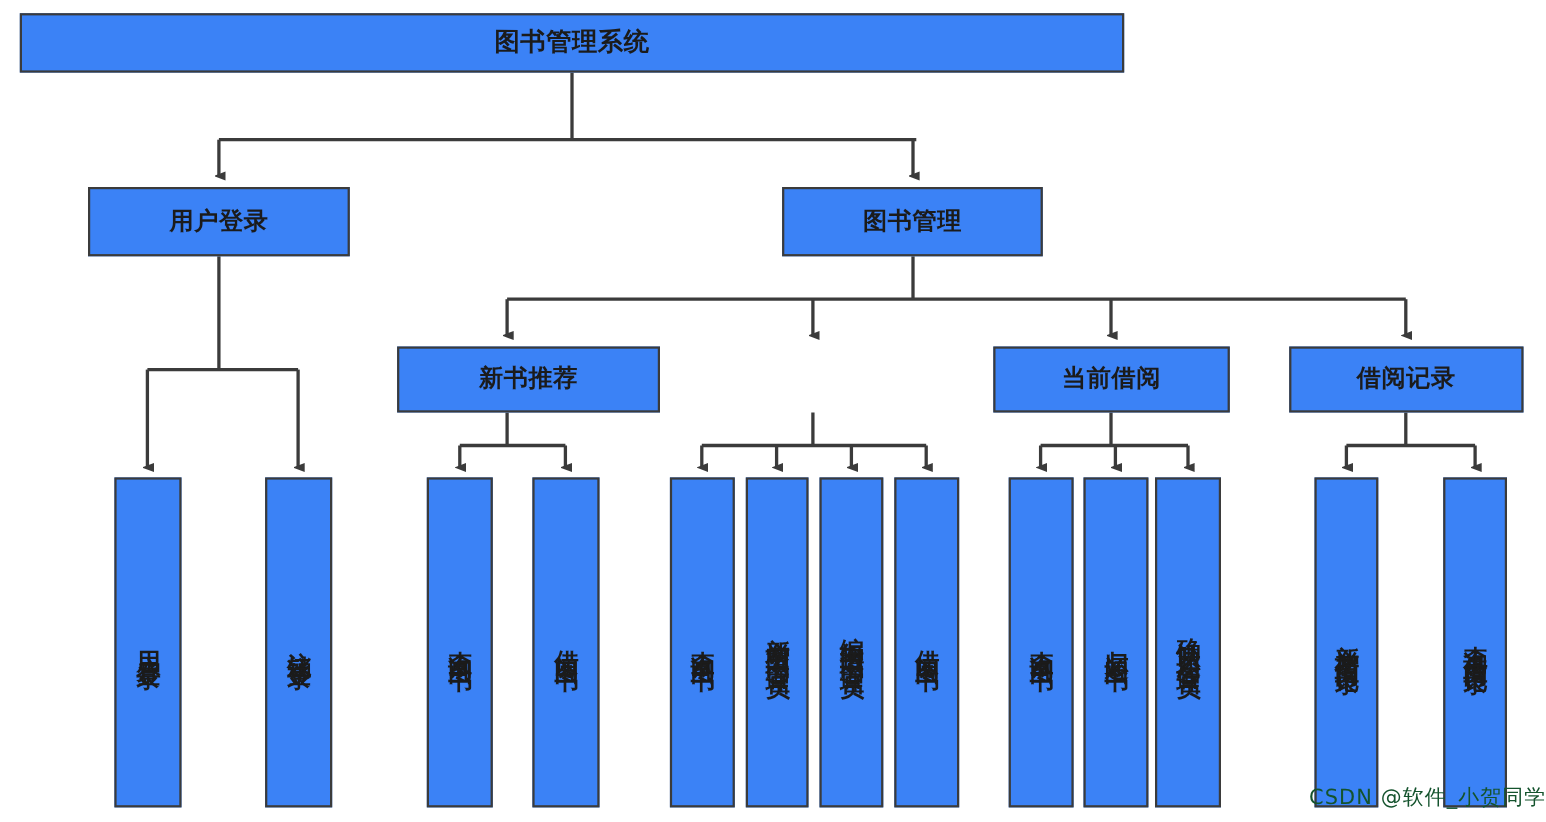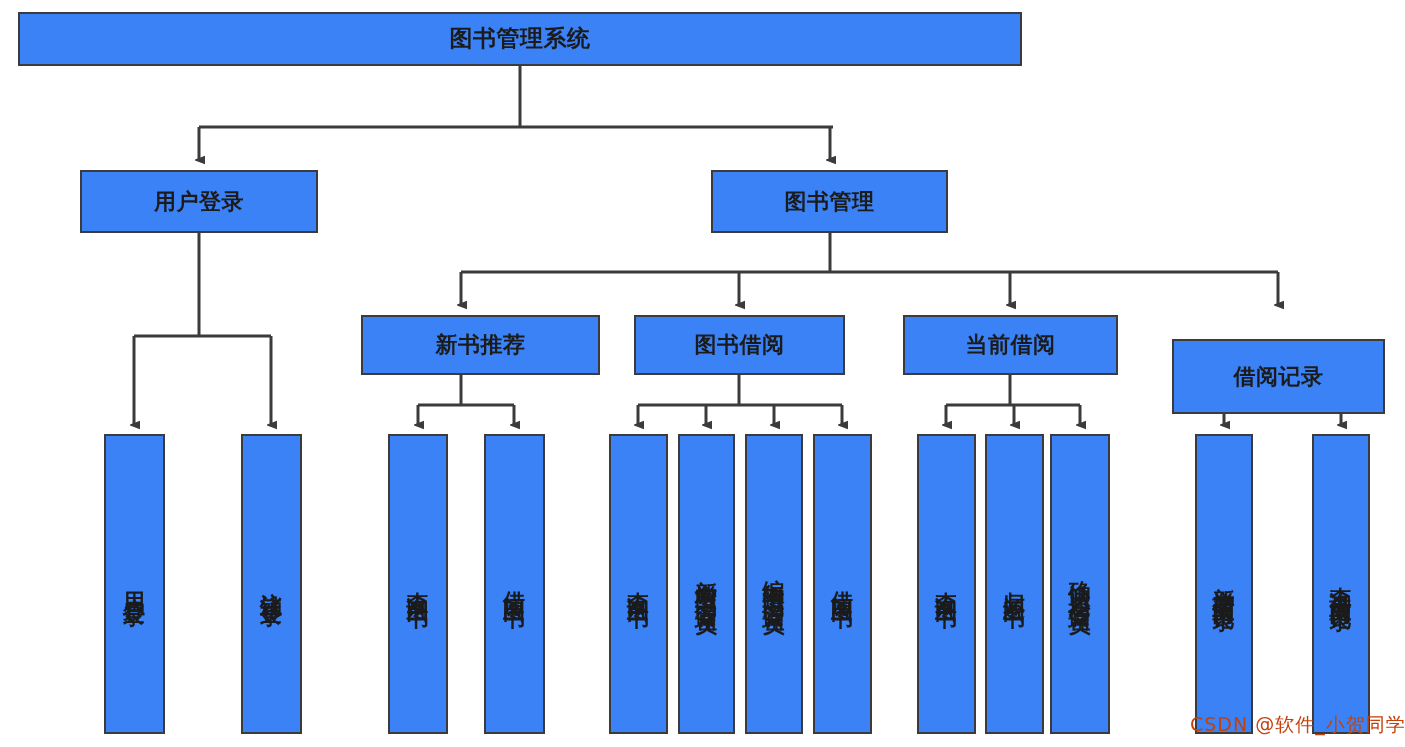--- a/index.html
+++ b/index.html
@@ -59,21 +59,21 @@
   .node.vert .node-label {
     writing-mode: vertical-rl;
     text-orientation: upright;
     font-size: 22px;
     line-height: 1.05;
     letter-spacing: 5px;
     max-height: 100%;
   }
   .watermark {
     position: absolute;
-    color: #c2410c;
+    color: #14532d;
     font-size: 19px;
     letter-spacing: 1px;
     white-space: nowrap;
     user-select: none;
   }
 </style>
 </head>
 <body>
 
 <div id="diagram-root">
@@ -135,27 +135,24 @@
   <div class="node horiz" style="left:80px; top:170px; width:238px; height:63px;">
     <span class="node-label">用户登录</span>
   </div>
   <div class="node horiz" style="left:711px; top:170px; width:237px; height:63px;">
     <span class="node-label">图书管理</span>
   </div>
 
   <div class="node horiz" style="left:361px; top:315px; width:239px; height:60px;">
     <span class="node-label">新书推荐</span>
   </div>
-  <div class="node horiz" style="left:634px; top:315px; width:211px; height:60px;">
-    <span class="node-label">图书借阅</span>
-  </div>
   <div class="node horiz" style="left:903px; top:315px; width:215px; height:60px;text-align:center;">
     <span class="node-label">当前借阅</span>
   </div>
-  <div class="node horiz" style="left:1172px; top:315px; width:213px; height:75px;margin-top:24px;">
+  <div class="node horiz" style="left:1172px; top:315px; width:213px; height:60px;">
     <span class="node-label">借阅记录</span>
   </div>
 
   <div class="node vert" style="left:104px; top:434px; width:61px; height:300px;">
     <span class="node-label">用户登录</span>
   </div>
   <div class="node vert" style="left:241px; top:434px; width:61px; height:300px;">
     <span class="node-label">注销登录</span>
   </div>
 

